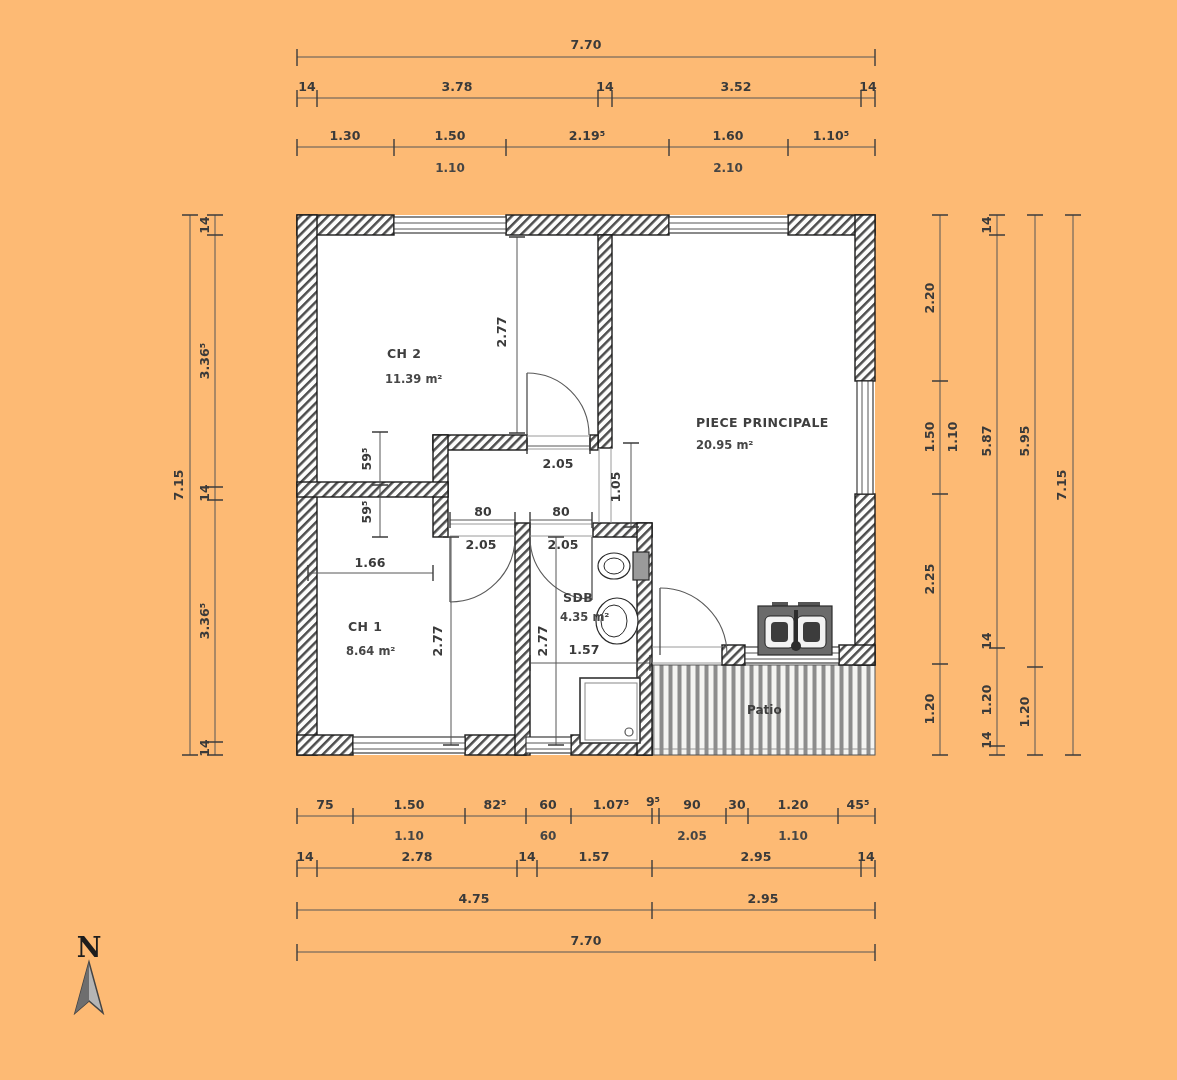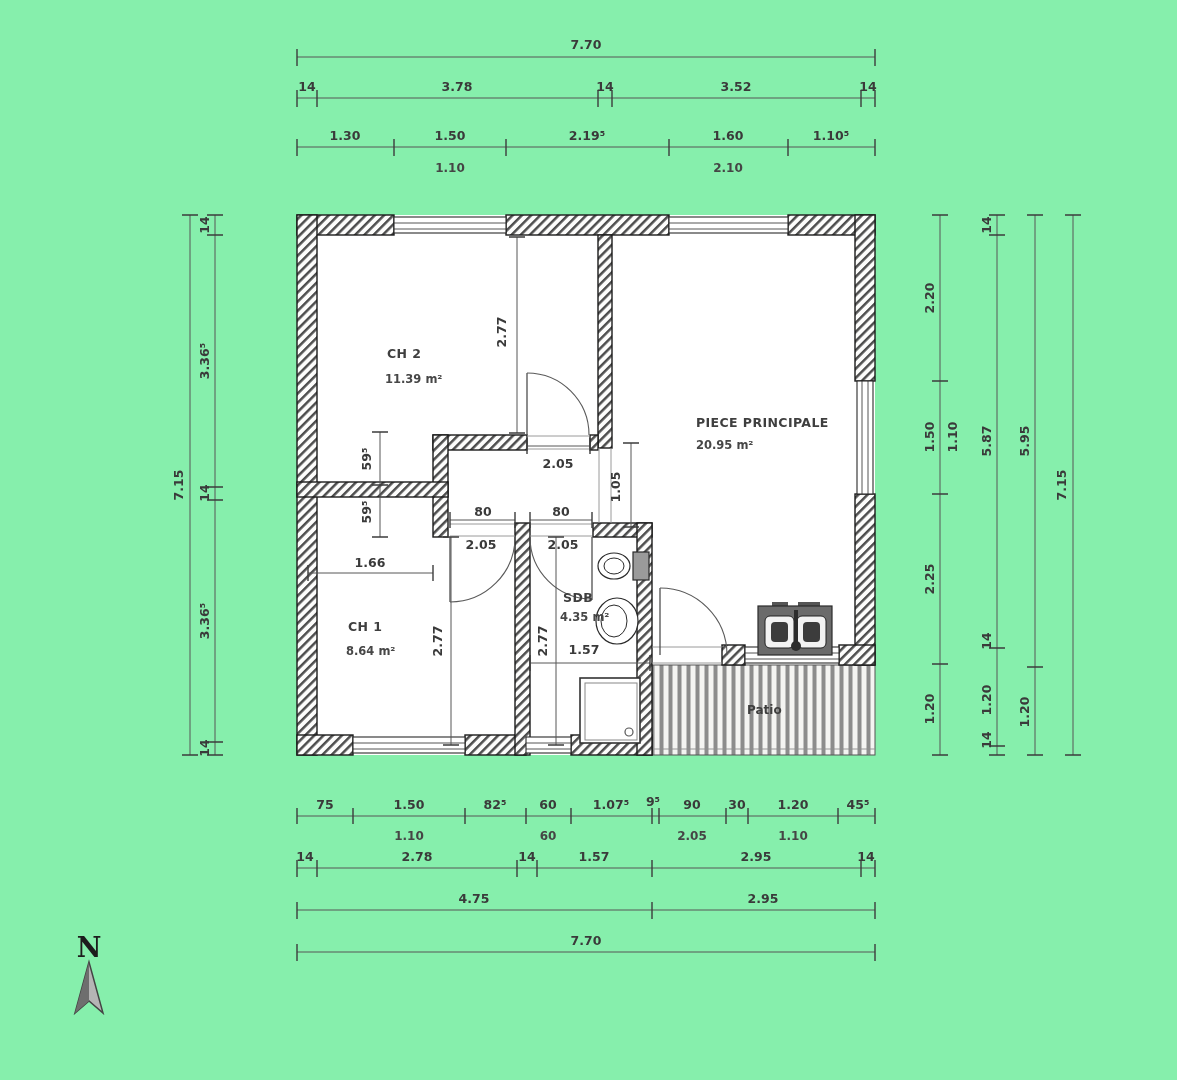--- a/index.html
+++ b/index.html
@@ -1,16 +1,16 @@
 <!DOCTYPE html>
 <html><head>
 <meta charset="utf-8">
 <style>
   html,body{margin:0;padding:0;background:#f2f2f0;}
-  .sheet{position:relative;width:1177px;height:1080px;background:#86efac;overflow:hidden;}
+  .sheet{position:relative;width:1177px;height:1080px;background:#fdba74;overflow:hidden;}
   svg{display:block}
   text{font-family:"DejaVu Sans",sans-serif;font-weight:bold;fill:#3a3a3a;}
   .dim{font-size:12.5px;}
   .sub{font-size:12px;fill:#454545;}
   .room{font-size:12.5px;letter-spacing:.4px;fill:#3f3f3f;}
   .area{font-size:11.5px;fill:#474747;}
   .patio-label{font-size:12px;fill:#3f3f3f;}
   .north{font-family:"DejaVu Serif",serif;font-size:27px;fill:#1d1d1d;}
   .dimline{stroke:#565656;stroke-width:1;fill:none;}
   .tick{stroke:#3d3d3d;stroke-width:1.4;fill:none;}

